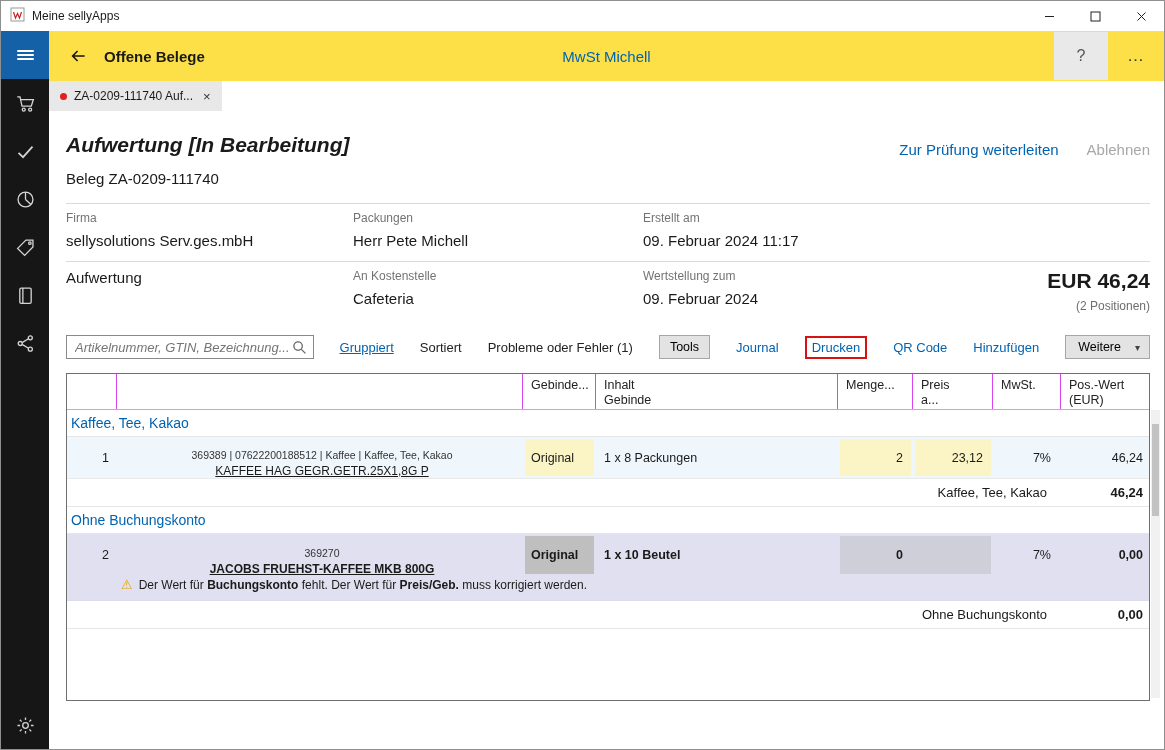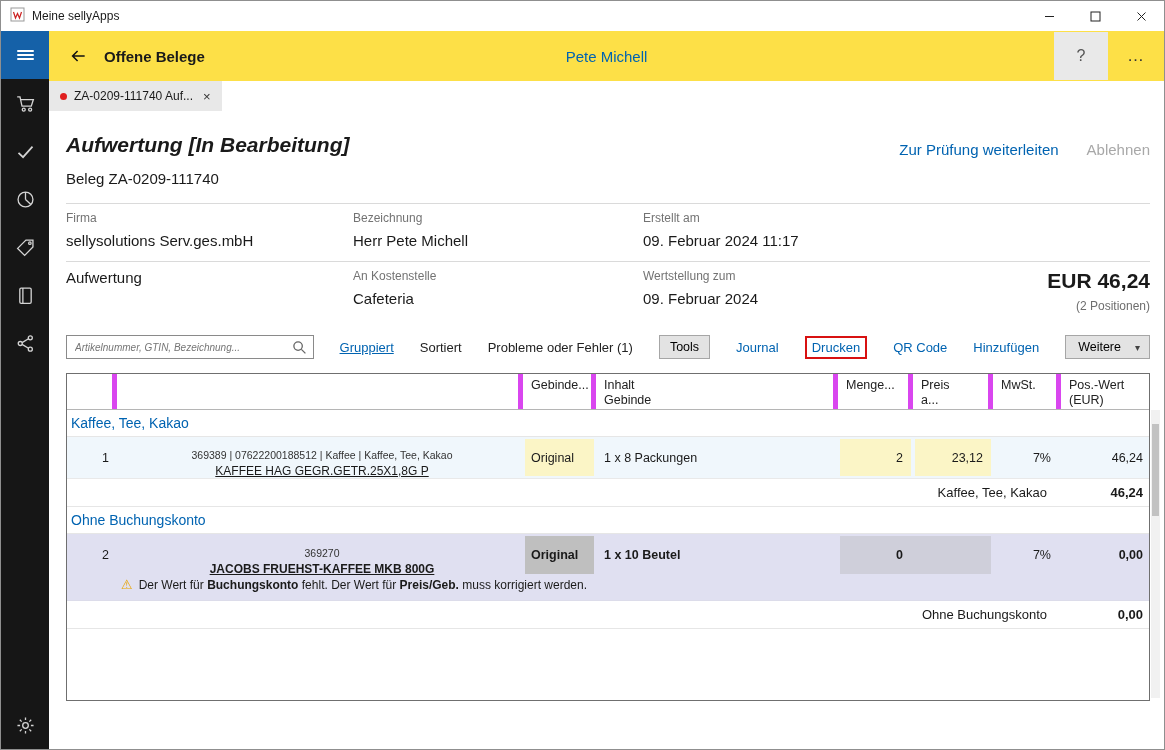--- a/index.html
+++ b/index.html
@@ -53,36 +53,36 @@
   .icell { border-top:1px solid #dadada; padding:7px 10px 12px 0; }
   .ilabel { font-size:12px; color:#737373; margin-bottom:7px; }
   .ival { font-size:15px; }
   .total-cell { text-align:right; padding-right:0; }
   .total { font-size:21px; font-weight:bold; }
   .total-note { font-size:12px; color:#6e6e6e; margin-top:6px; }
 
   
   .toolbar { display:flex; align-items:center; margin-top:10px; gap:26px; font-size:13px; }
   .search { width:248px; height:24px; border:1px solid #8a8a8a; display:flex; align-items:center; background:#fff; }
-  .search input { flex:1; min-width:0; border:0; outline:0; font-style:italic; font-size:10px; padding:0 4px 0 8px; color:#555; font-family:inherit; background:transparent; }
+  .search input { flex:1; min-width:0; border:0; outline:0; font-style:italic; font-size:13px; padding:0 4px 0 8px; color:#555; font-family:inherit; background:transparent; }
   .sicon { flex:0 0 auto; margin-right:6px; stroke:#666; fill:none; stroke-width:1.4; cursor:pointer; }
   .tlink { color:#0063b1; cursor:pointer; white-space:nowrap; }
   .underl { text-decoration:underline; }
   .tplain { color:#222; cursor:pointer; white-space:nowrap; }
   .tbtn { background:#e3e3e3; border:1px solid #a6a6a6; padding:4px 10px; font-size:12.5px; font-family:inherit; cursor:pointer; white-space:nowrap; }
   .journal { margin-left:auto; }
   .drucken-box { border:2px solid #d81111; padding:2px 5px; display:inline-flex; }
   .weitere { display:flex; align-items:center; gap:14px; padding:4px 9px 4px 12px; }
   .chev { font-size:10px; color:#444; }
 
   
   .table { border:1px solid #6f6f6f; margin-top:14px; height:328px; display:flex; flex-direction:column; position:relative; }
   .trow { display:grid; grid-template-columns:50px 1fr 73px 242px 75px 80px 68px 88px; }
   .thead { flex:0 0 36px; border-bottom:1px solid #b5b5b5; }
-  .thead .hc { padding:4px 0 0 8px; font-size:12.5px; color:#222; border-right:5px solid #d946ef; display:flex; flex-direction:column; line-height:15px; cursor:pointer; }
+  .thead .hc { padding:4px 0 0 8px; font-size:12.5px; color:#222; border-right:1px solid #d946ef; display:flex; flex-direction:column; line-height:15px; cursor:pointer; }
   .thead .hc:last-child { border-right:0; }
   .tgroup { display:block; padding:5px 0 5px 4px; border-bottom:1px solid #e6e6e6; }
   .gname { color:#0063b1; font-size:14px; cursor:pointer; }
   .item { min-height:42px; border-bottom:1px solid #e9e9e9; cursor:default; }
   .item .c { display:flex; align-items:center; font-size:12.5px; }
   .pos { justify-content:flex-end; padding-right:8px; }
   .desc { flex-direction:column; align-items:flex-start; justify-content:flex-end; gap:3px; padding-left:4px; }
   .meta { font-size:10.5px; color:#333; }
   .ttl { font-size:12px;text-decoration:underline; }
   .row1 { background:#f0f7fc; }
@@ -202,21 +202,21 @@
     </nav>
 
     <div class="main">
       <div class="header">
         <span class="back">
           <svg width="20" height="20" viewBox="0 0 24 24" fill="none" stroke="#111" stroke-width="1.8">
               <path d="M20 12H5.5M11.5 6l-6 6 6 6"></path>
             </svg>
         </span>
         <span class="header-title">Offene Belege</span>
-        <span class="header-user">Pete Michell</span>
+        <span class="header-user">MwSt Michell</span>
         <span class="header-right">
           <span class="help-btn">?</span>
           <span class="more-btn">…</span>
         </span>
       </div>
 
       <div class="tabbar">
         <div class="tab">
           <span class="dot"></span>
           <span>ZA-0209-111740 Auf...</span>
@@ -236,21 +236,21 @@
             <span class="reject">Ablehnen</span>
           </div>
         </div>
 
         <div class="info">
           <div class="icell">
             <div class="ilabel">Firma</div>
             <div class="ival">sellysolutions Serv.ges.mbH</div>
           </div>
           <div class="icell">
-            <div class="ilabel">Bezeichnung</div>
+            <div class="ilabel">Packungen</div>
             <div class="ival">Herr Pete Michell</div>
           </div>
           <div class="icell">
             <div class="ilabel">Erstellt am</div>
             <div class="ival">09. Februar 2024 11:17</div>
           </div>
           <div class="icell"></div>
           <div class="icell">
             <div class="ival">Aufwertung</div>
           </div>

